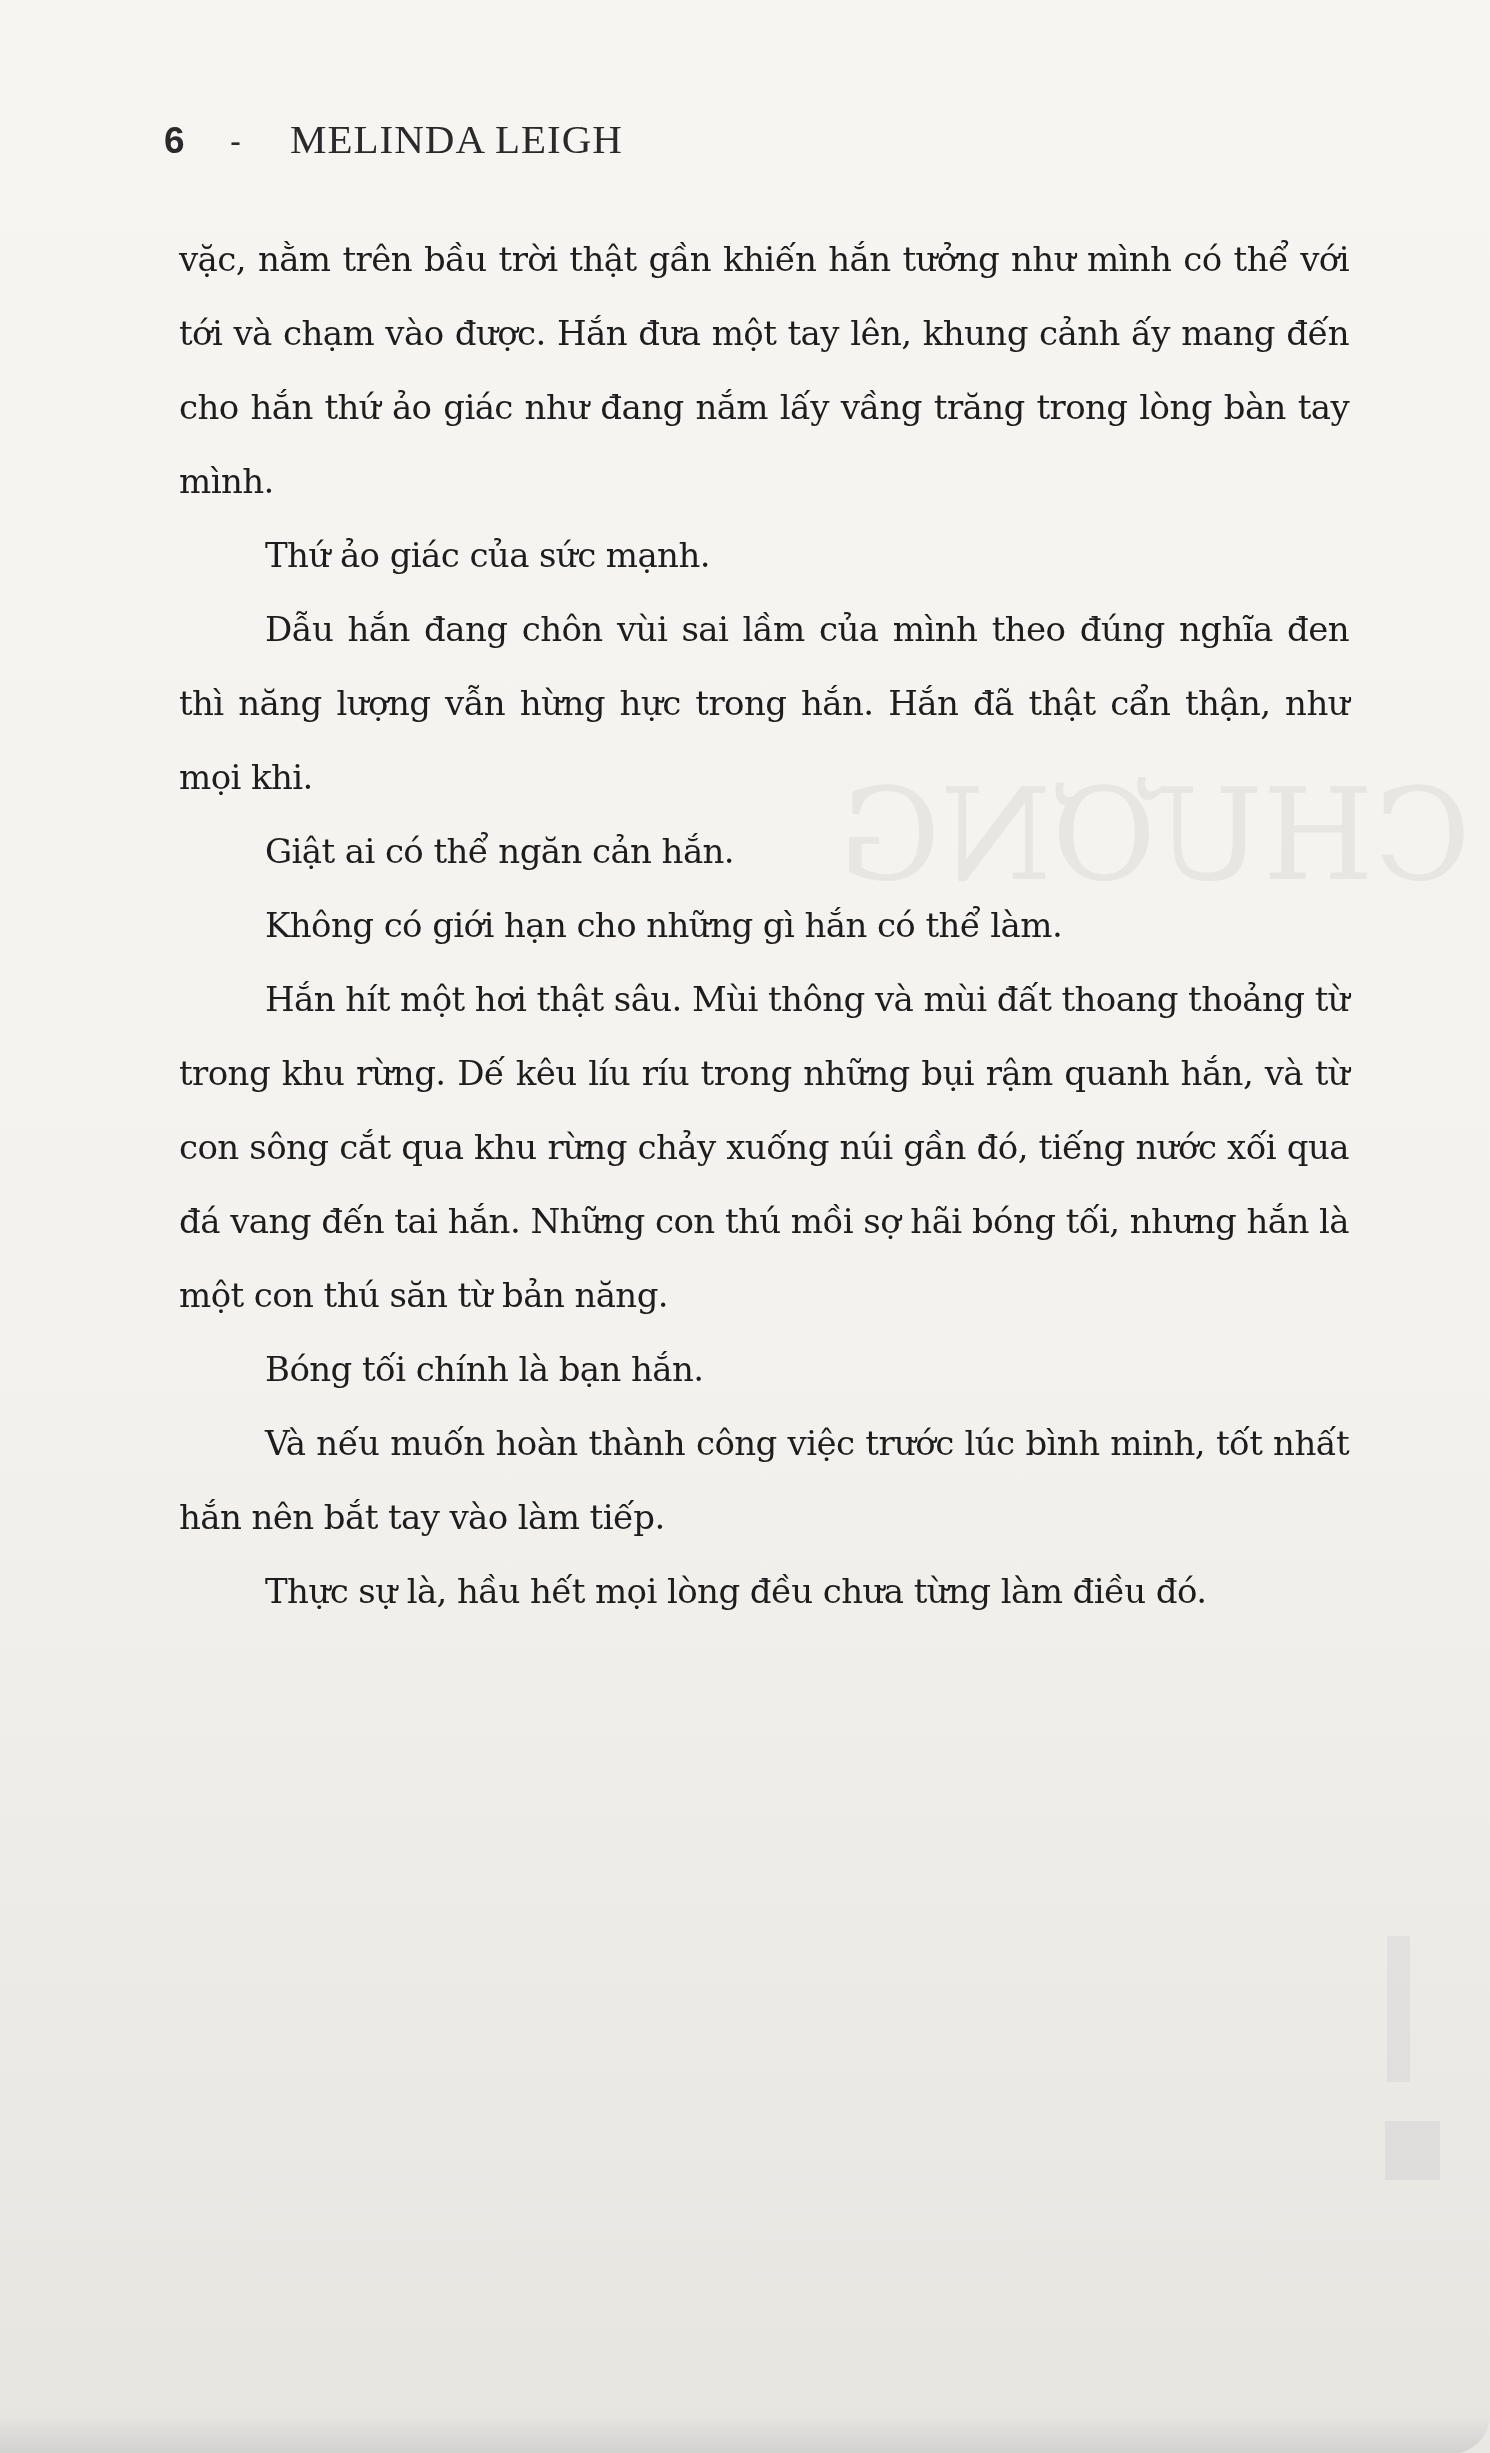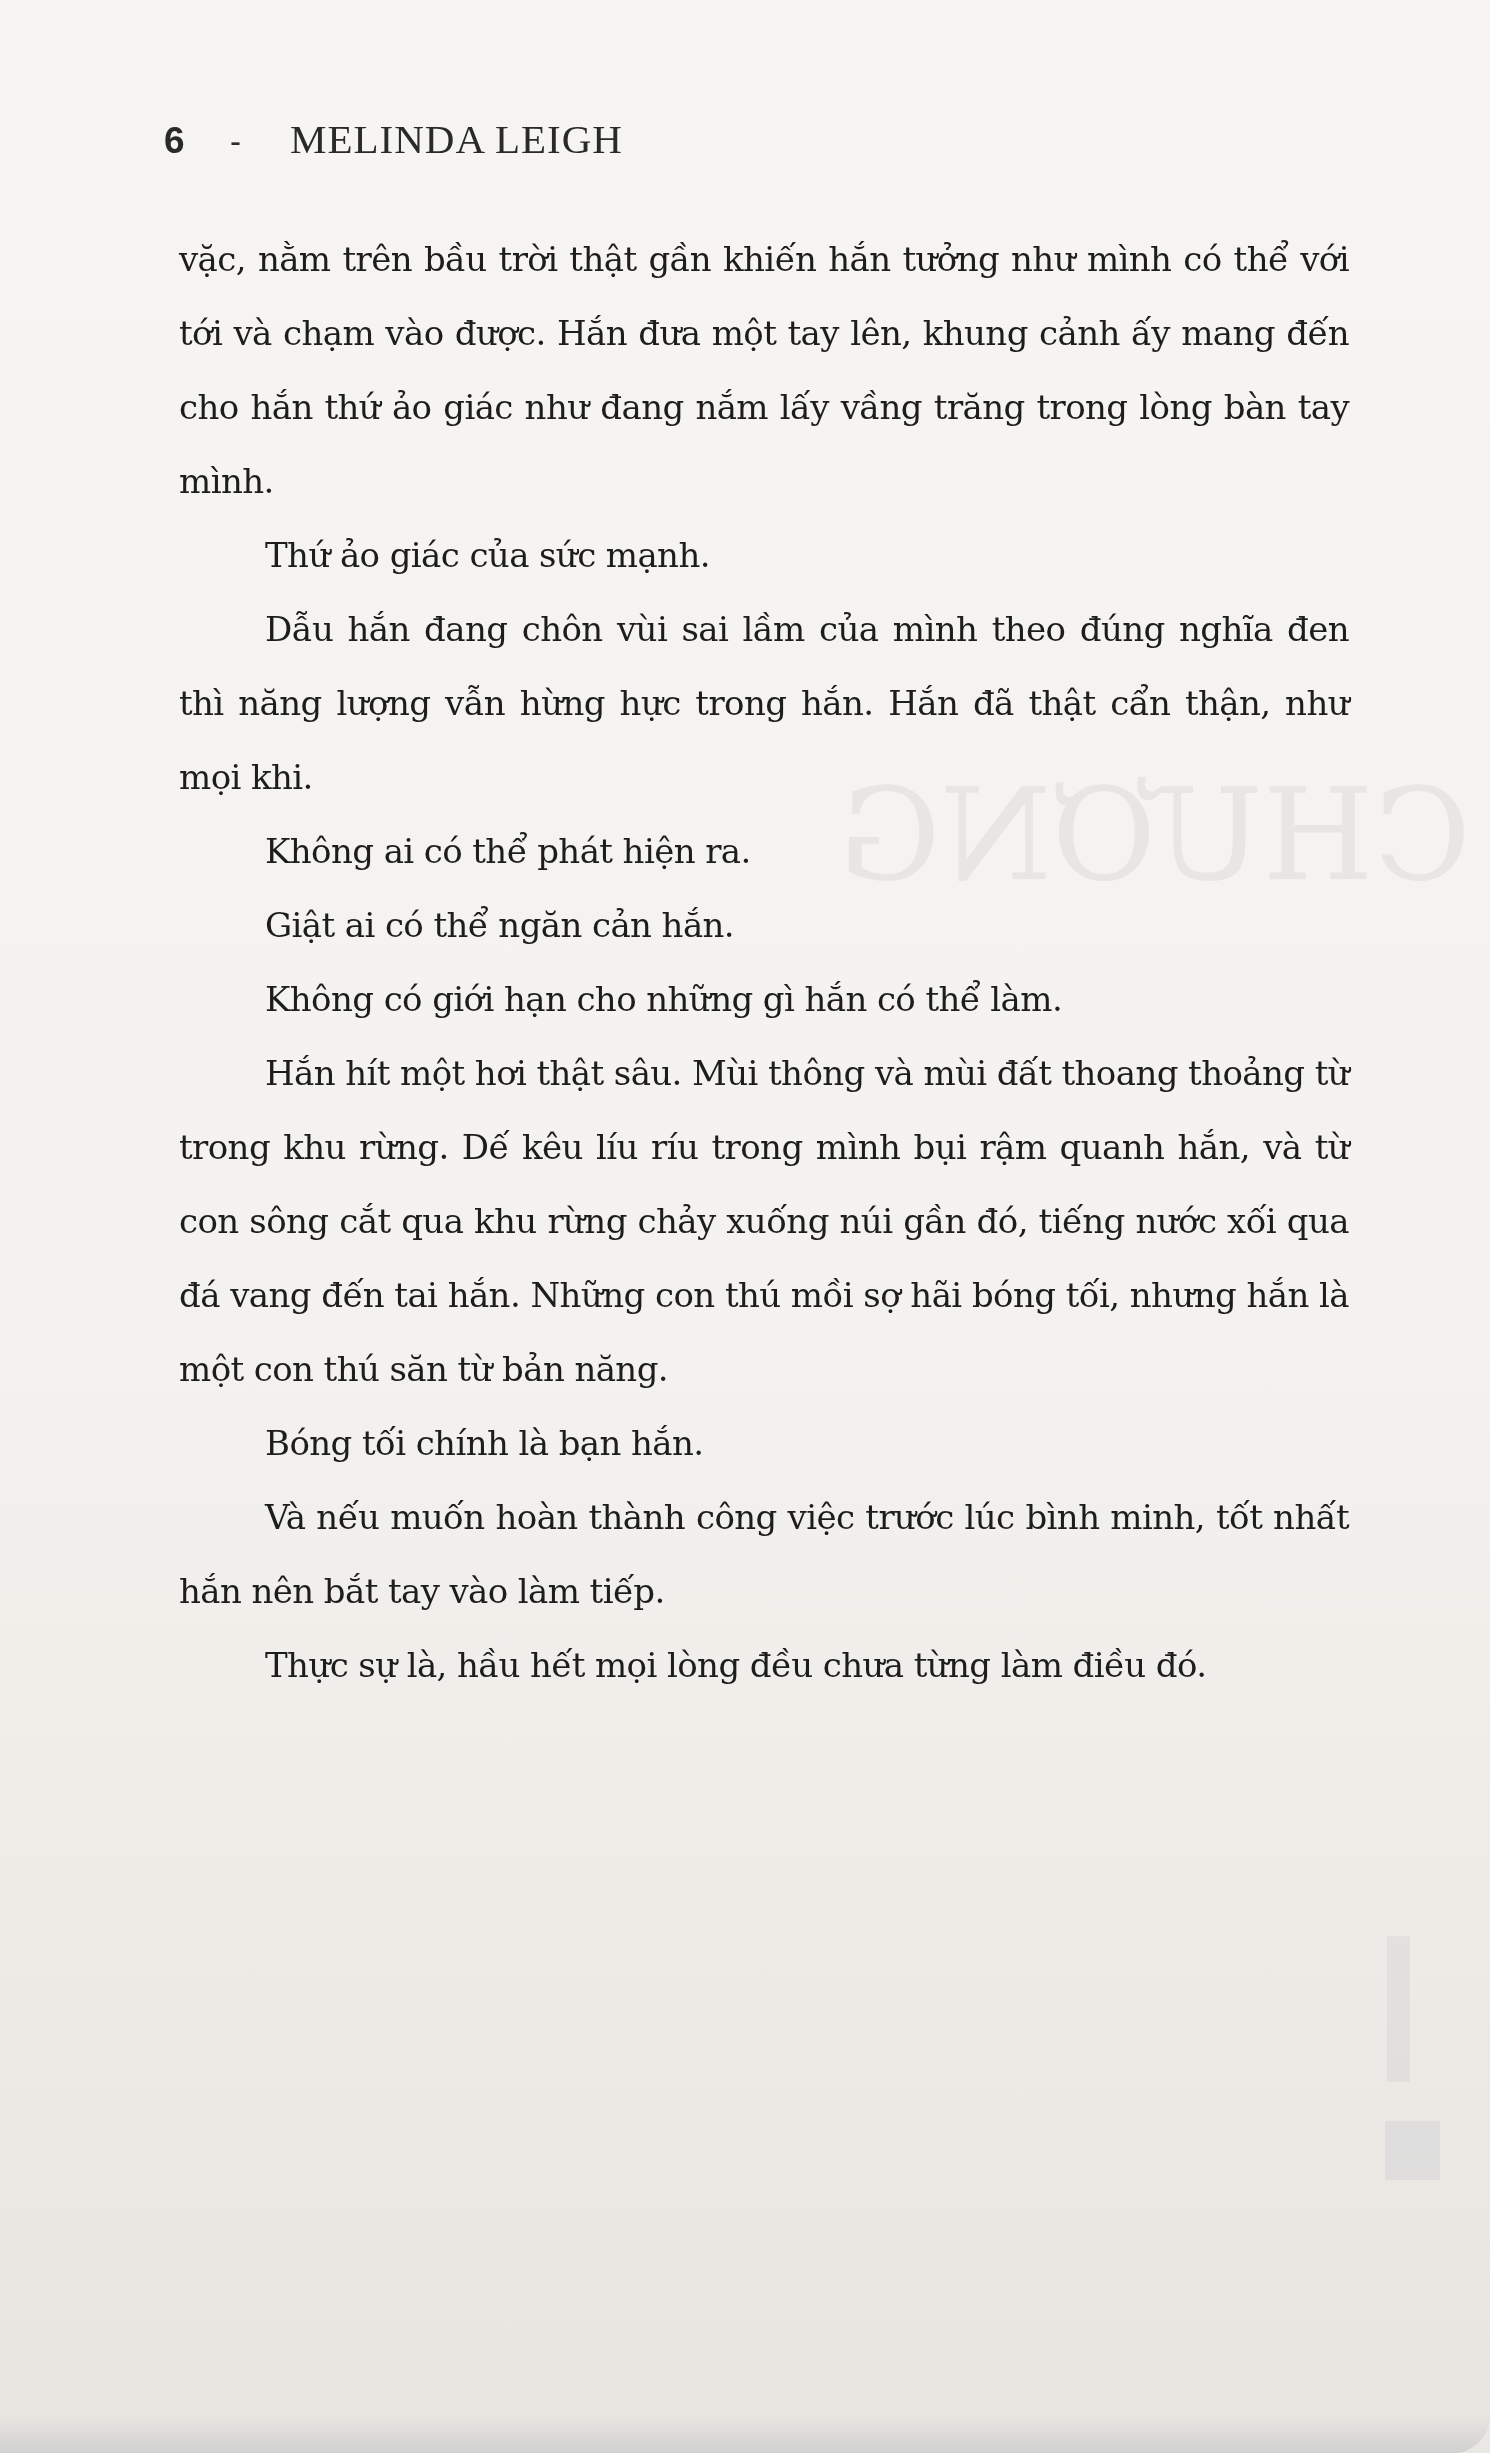--- a/index.html
+++ b/index.html
@@ -116,24 +116,23 @@
   <div class="running-head">
     <span class="page-number">6</span>
     <span class="dash">-</span>
     <span class="author">MELINDA LEIGH</span>
   </div>
 
   <div class="body-text">
     <p class="no-indent">vặc, nằm trên bầu trời thật gần khiến hắn tưởng như mình có thể với tới và chạm vào được. Hắn đưa một tay lên, khung cảnh ấy mang đến cho hắn thứ ảo giác như đang nắm lấy vầng trăng trong lòng bàn tay mình.</p>
     <p>Thứ ảo giác của sức mạnh.</p>
     <p>Dẫu hắn đang chôn vùi sai lầm của mình theo đúng nghĩa đen thì năng lượng vẫn hừng hực trong hắn. Hắn đã thật cẩn thận, như mọi khi.</p>
-    <p>Không ai có thể phát hiện ra.</p>
     <p>Giật ai có thể ngăn cản hắn.</p>
     <p>Không có giới hạn cho những gì hắn có thể làm.</p>
-    <p>Hắn hít một hơi thật sâu. Mùi thông và mùi đất thoang thoảng từ trong khu rừng. Dế kêu líu ríu trong mình bụi rậm quanh hắn, và từ con sông cắt qua khu rừng chảy xuống núi gần đó, tiếng nước xối qua đá vang đến tai hắn. Những con thú mồi sợ hãi bóng tối, nhưng hắn là một con thú săn từ bản năng.</p>
+    <p>Hắn hít một hơi thật sâu. Mùi thông và mùi đất thoang thoảng từ trong khu rừng. Dế kêu líu ríu trong những bụi rậm quanh hắn, và từ con sông cắt qua khu rừng chảy xuống núi gần đó, tiếng nước xối qua đá vang đến tai hắn. Những con thú mồi sợ hãi bóng tối, nhưng hắn là một con thú săn từ bản năng.</p>
     <p>Bóng tối chính là bạn hắn.</p>
     <p>Và nếu muốn hoàn thành công việc trước lúc bình minh, tốt nhất hắn nên bắt tay vào làm tiếp.</p>
     <p>Thực sự là, hầu hết mọi lòng đều chưa từng làm điều đó.</p>
   </div>
 
   <div class="page-shadow-bottom"></div>
 </div>
 
 
 </body></html>

